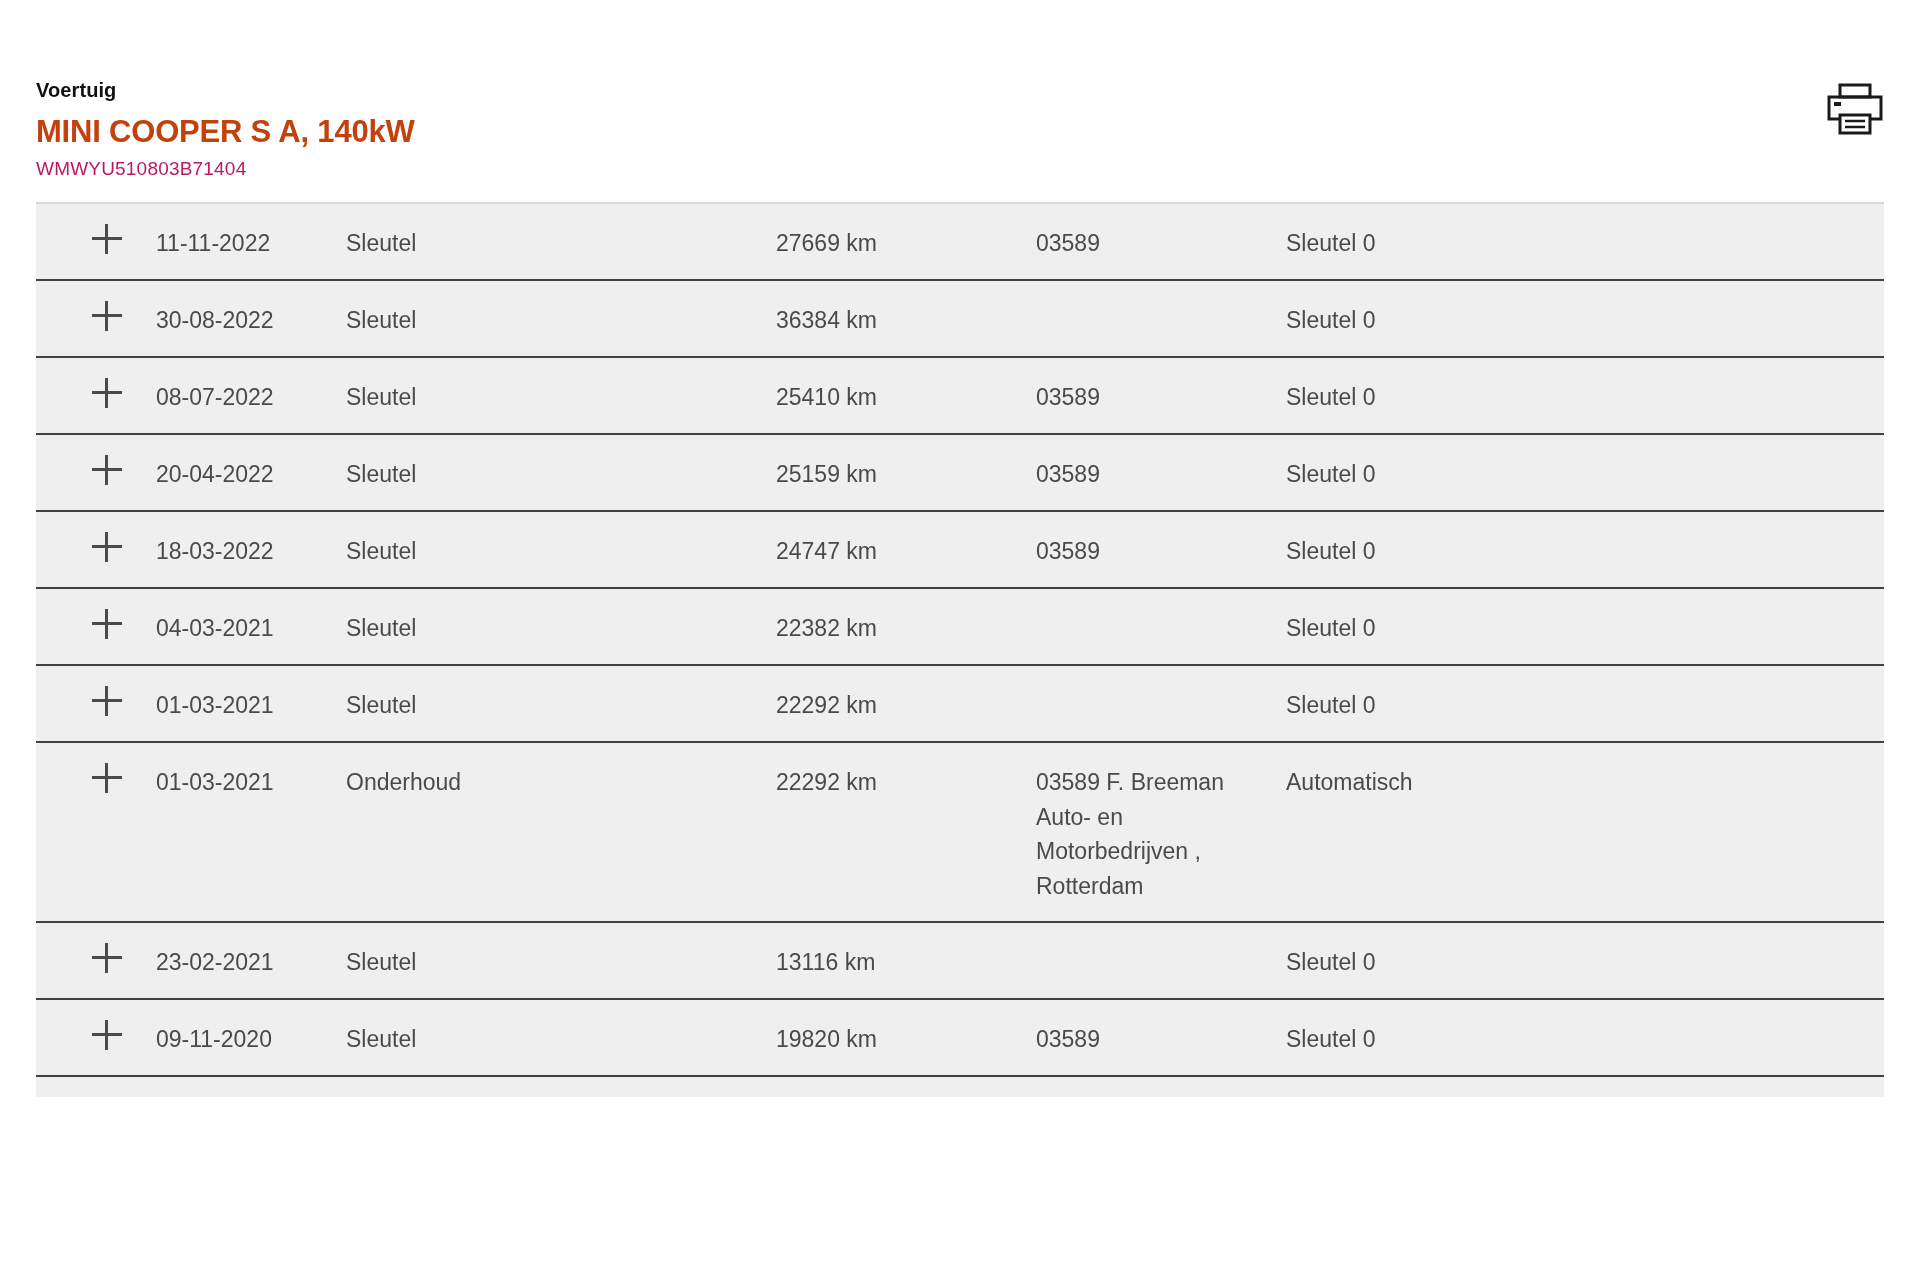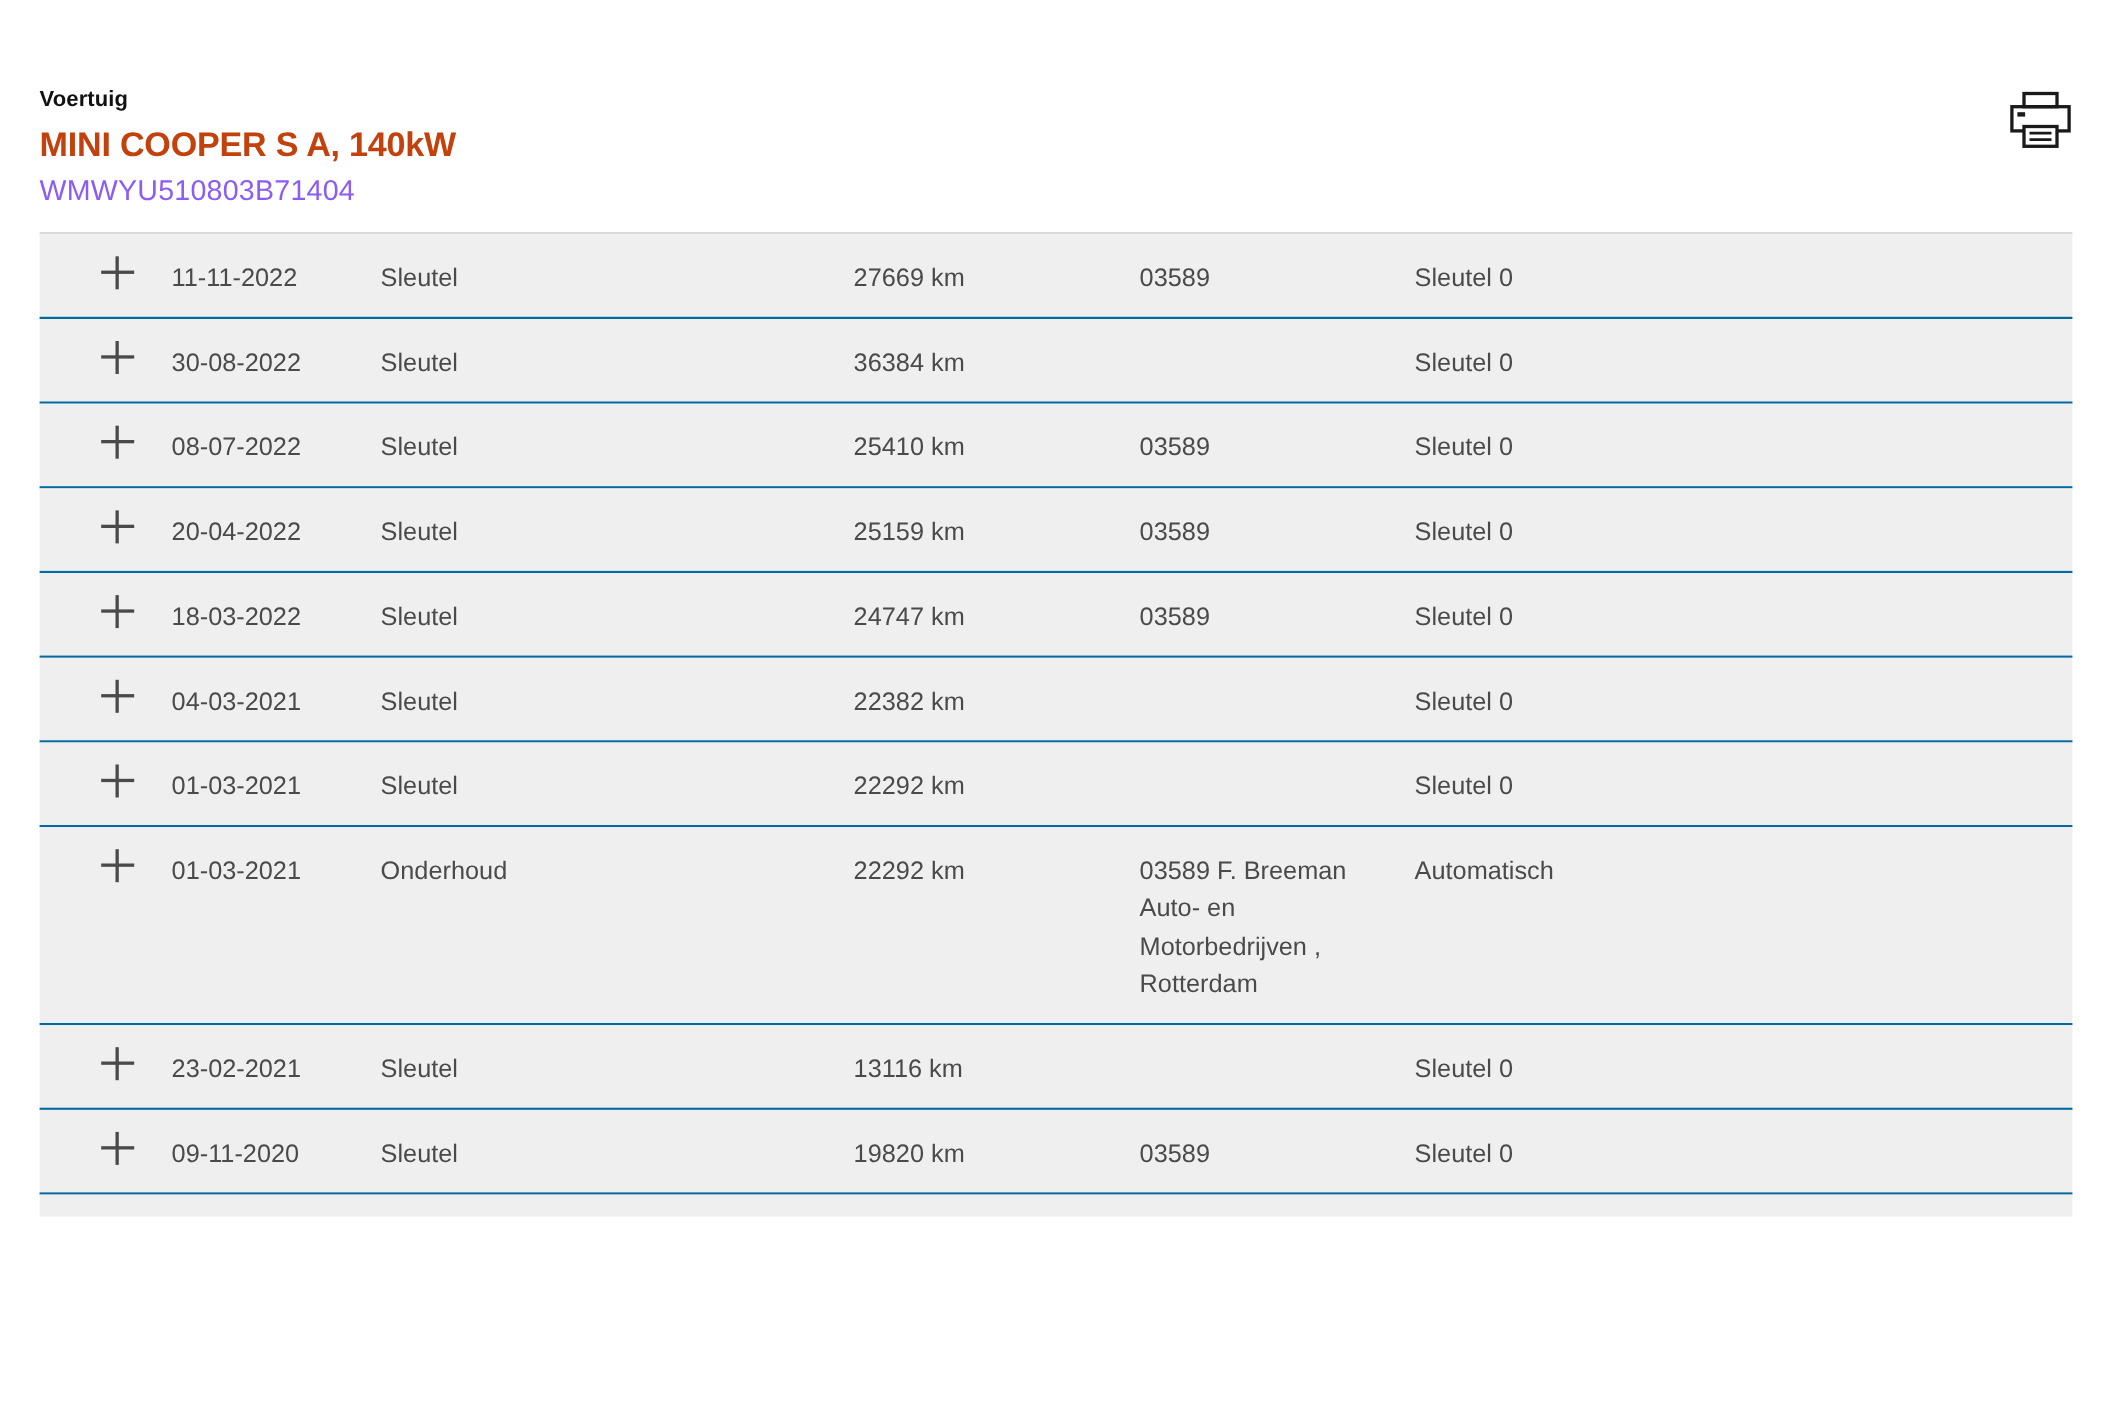--- a/index.html
+++ b/index.html
@@ -43,22 +43,22 @@
   .title {
     font-size: 31px;
     font-weight: bold;
     color: #c2410c;
     letter-spacing: -0.2px;
     line-height: 1.15;
     margin: 12px 0 8px 0;
   }
 
   .vin {
-    font-size: 26px;
-    color: #8b5cf6;
+    font-size: 19px;
+    color: #be185d;
     letter-spacing: 0.2px;
     line-height: 1.2;
     margin: 0;
   }
 
   .print-button {
     position: absolute;
     right: 0;
     top: 4px;
     width: 58px;
@@ -77,21 +77,21 @@
   
   .table-wrap {
     margin: 0 36px 0 36px;
     position: relative;
   }
 
   .row {
     display: flex;
     align-items: flex-start;
     background: #efefef;
-    border-bottom: 2px solid #0369a1;
+    border-bottom: 2px solid #404040;
     min-height: 77px;
     box-sizing: border-box;
   }
 
   .cell {
     padding: 22px 0 18px 0;
     font-size: 23px;
     color: #4a4a4a;
     line-height: 1.5;
     box-sizing: border-box;

